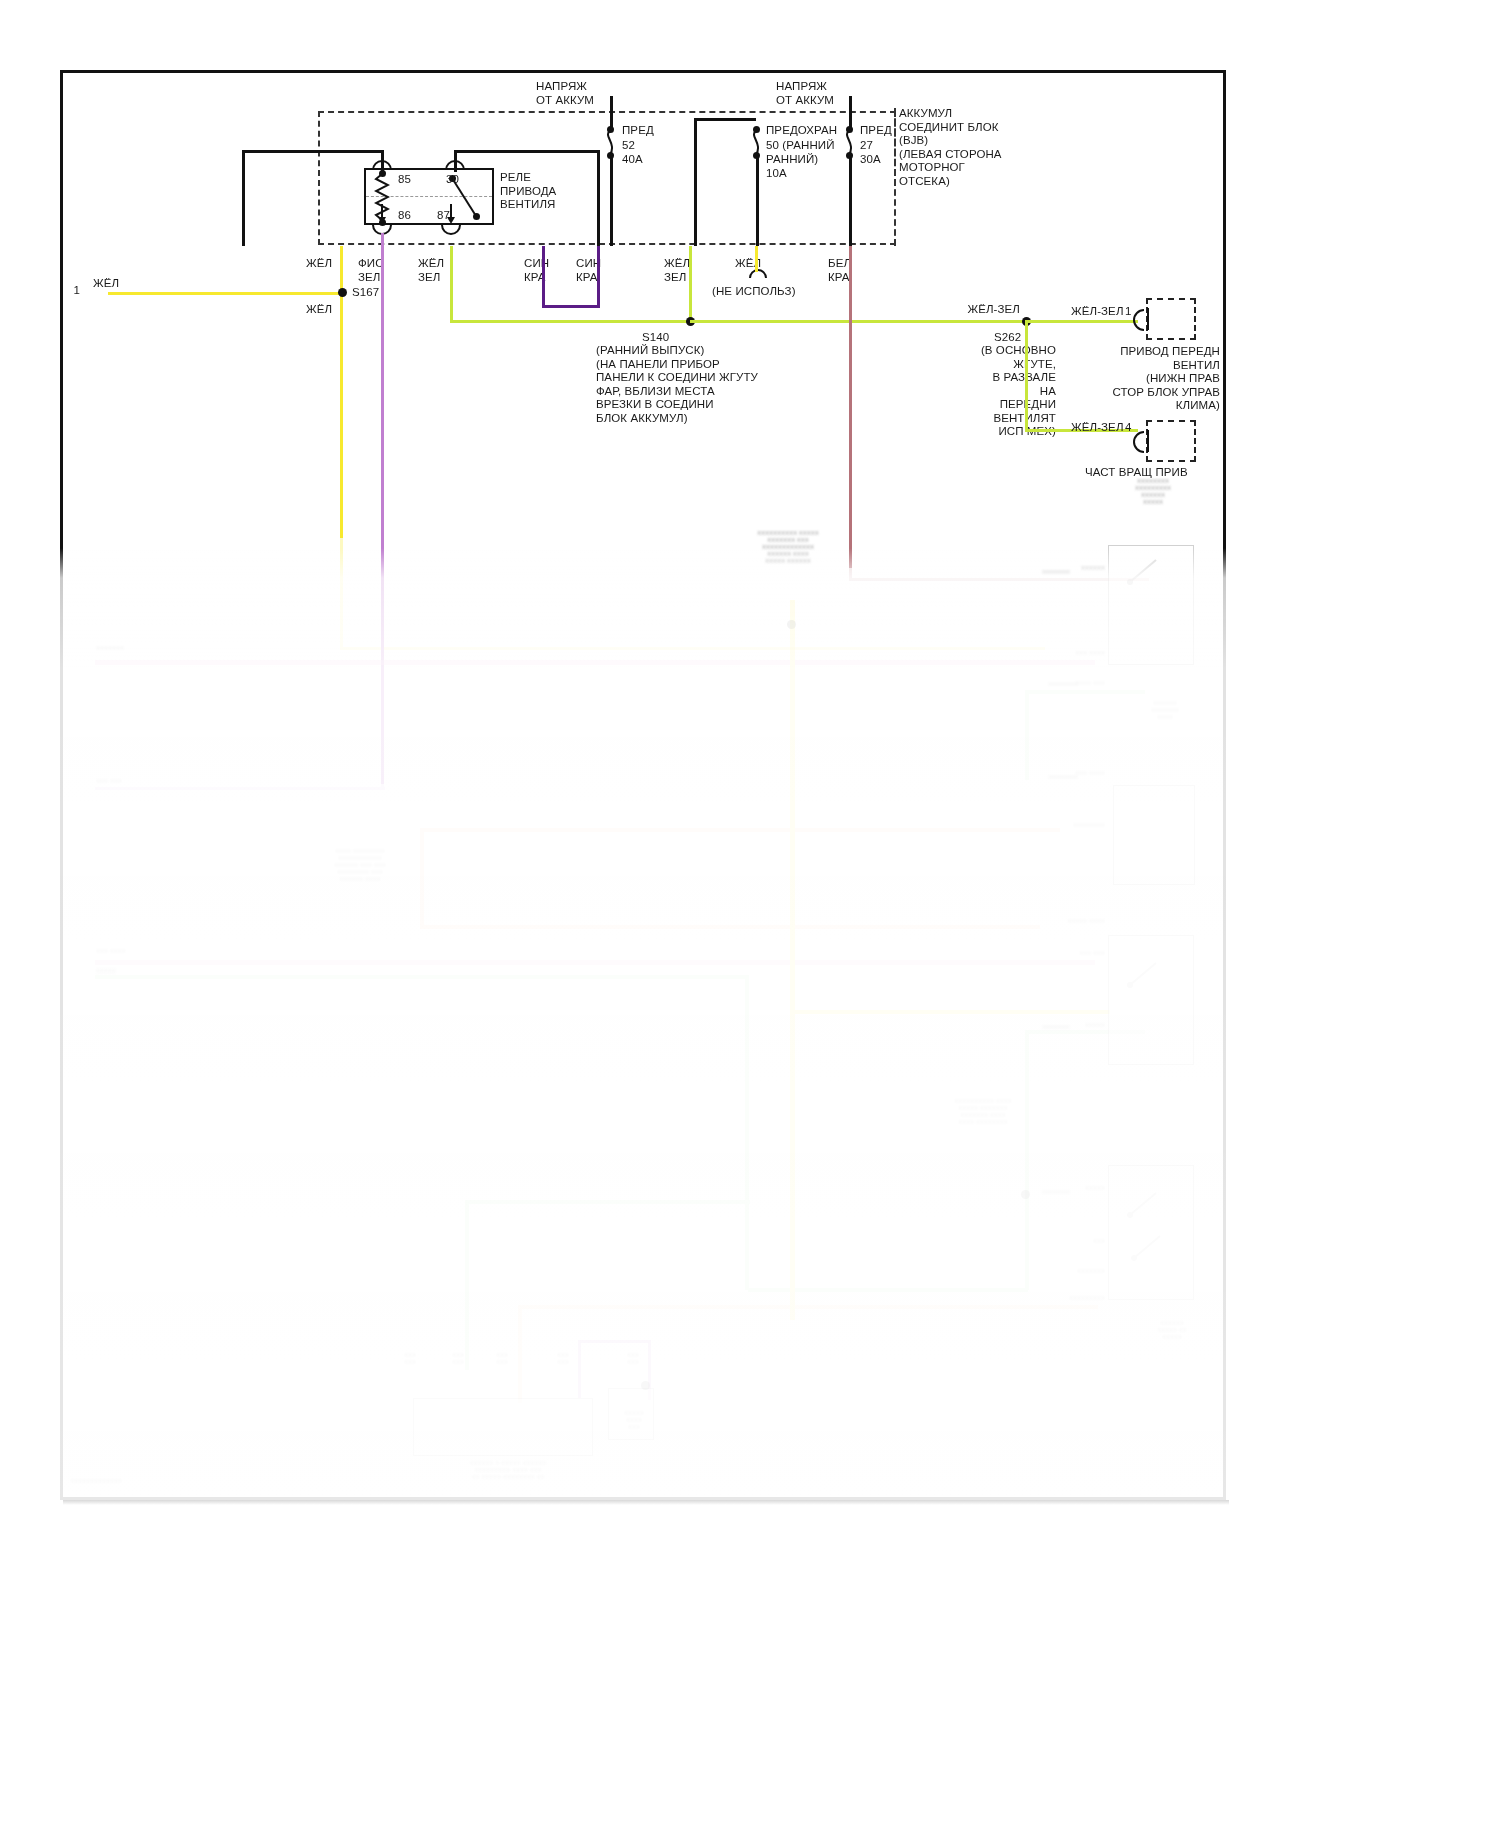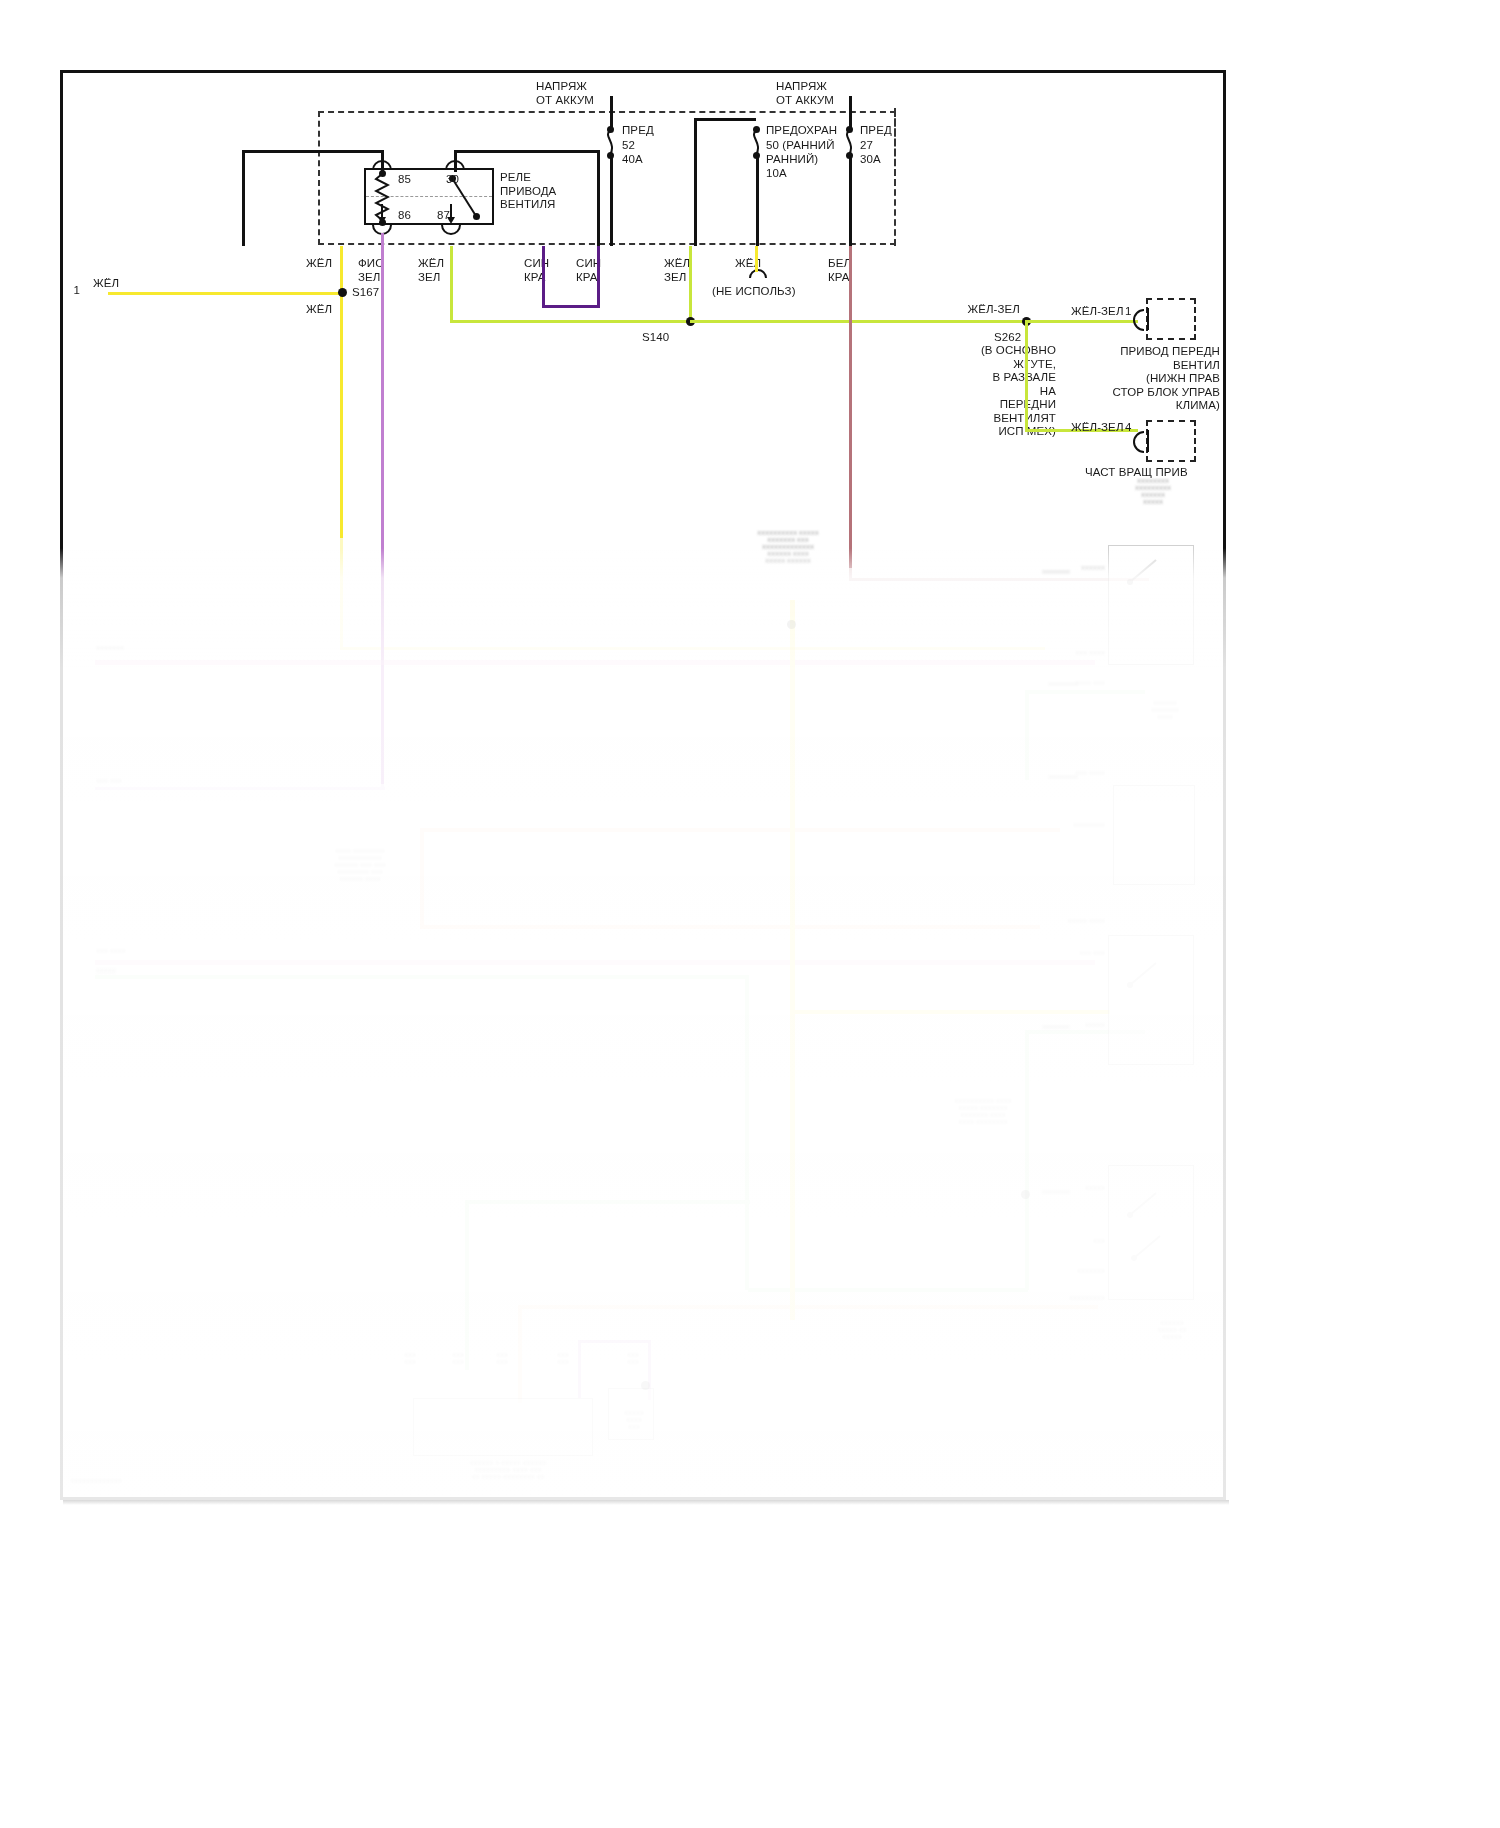--- a/index.html
+++ b/index.html
@@ -72,20 +72,26 @@
 
   <div class="page-frame"></div>
 
   <div class="lbl c" style="left:536px;top:80px;width:150px;">НАПРЯЖ
 ОТ АККУМ</div>
   <div class="lbl c" style="left:776px;top:80px;width:150px;">НАПРЯЖ
 ОТ АККУМ</div>
 
   <div class="bjb-box" style="left:318px;top:111px;width:578px;height:134px;"></div>
 
+  <div class="lbl l" style="left:899px;top:107px;width:160px;">АККУМУЛ
+СОЕДИНИТ БЛОК
+(BJB)
+(ЛЕВАЯ СТОРОНА
+МОТОРНОГ
+ОТСЕКА)</div>
 
   <div class="seg-v blk" style="left:894px;top:108px;height:138px;width:2px;background:transparent;border-left:2px dashed #333;"></div>
 
   <div class="relay-box" style="left:364px;top:168px;width:130px;height:57px;"></div>
   <div class="relay-dash" style="left:366px;top:196px;width:126px;"></div>
 
   <svg class="coil" style="left:374px;top:172px;width:16px;height:50px;" viewBox="0 0 16 50">
     <polyline points="8,2 2,7 14,13 2,19 14,25 2,31 14,37 2,43 8,48" fill="none" stroke="#111" stroke-width="2"></polyline>
   </svg>
   <div class="dot-sm" style="left:379px;top:170px;"></div>
@@ -206,20 +212,26 @@
   <div class="seg-h ylg" style="left:450px;top:320px;width:239px;"></div>
 
   <div class="seg-v prp" style="left:542px;top:246px;height:62px;"></div>
   <div class="seg-h prp" style="left:542px;top:305px;width:58px;"></div>
   <div class="seg-v prp" style="left:597px;top:246px;height:62px;"></div>
 
   <div class="seg-v ylg" style="left:689px;top:246px;height:78px;"></div>
 
   <div class="dot" style="left:686px;top:317px;"></div>
   <div class="lbl c" style="left:642px;top:331px;width:96px;">S140</div>
+  <div class="lbl c" style="left:596px;top:344px;width:186px;">(РАННИЙ ВЫПУСК)
+(НА ПАНЕЛИ ПРИБОР
+ПАНЕЛИ К СОЕДИНИ ЖГУТУ
+ФАР, ВБЛИЗИ МЕСТА
+ВРЕЗКИ В СОЕДИНИ
+БЛОК АККУМУЛ)</div>
 
   <div class="seg-v yel" style="left:755px;top:246px;height:26px;"></div>
 
   <div class="seg-h ylg" style="left:690px;top:320px;width:336px;"></div>
   <div class="lbl r" style="left:930px;top:303px;width:90px;">ЖЁЛ-ЗЕЛ</div>
 
   <div class="dot" style="left:1022px;top:317px;"></div>
   <div class="lbl c" style="left:994px;top:331px;width:62px;">S262</div>
   <div class="lbl r" style="left:950px;top:344px;width:106px;">(В ОСНОВНО
 ЖГУТЕ,

